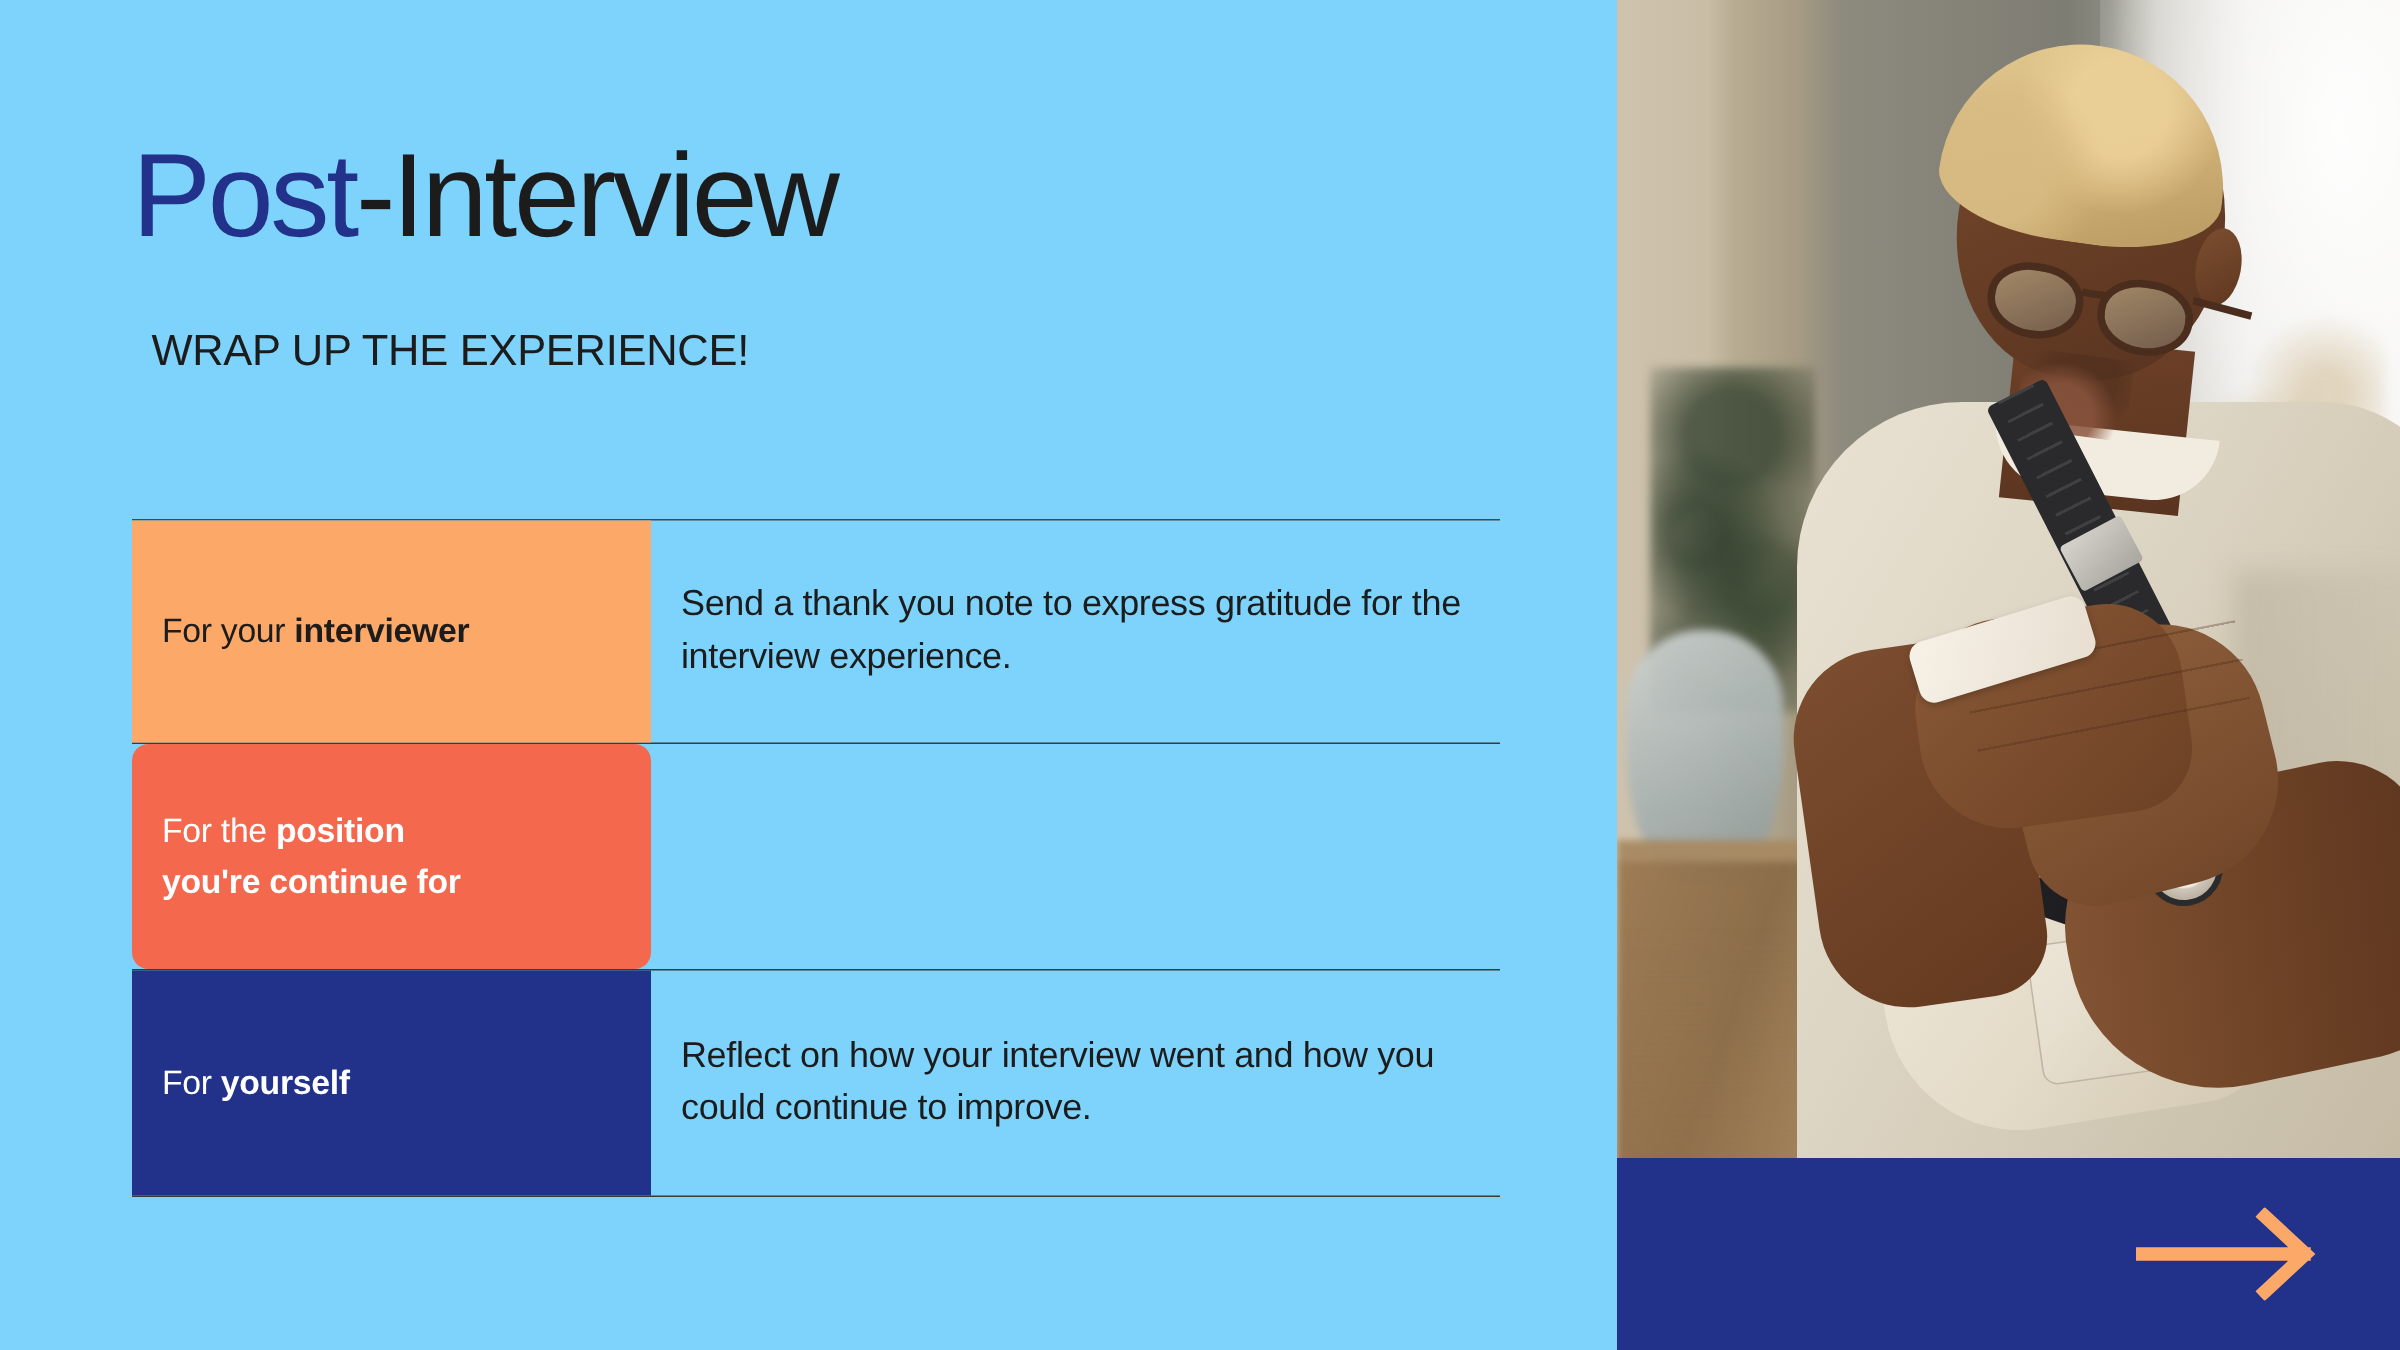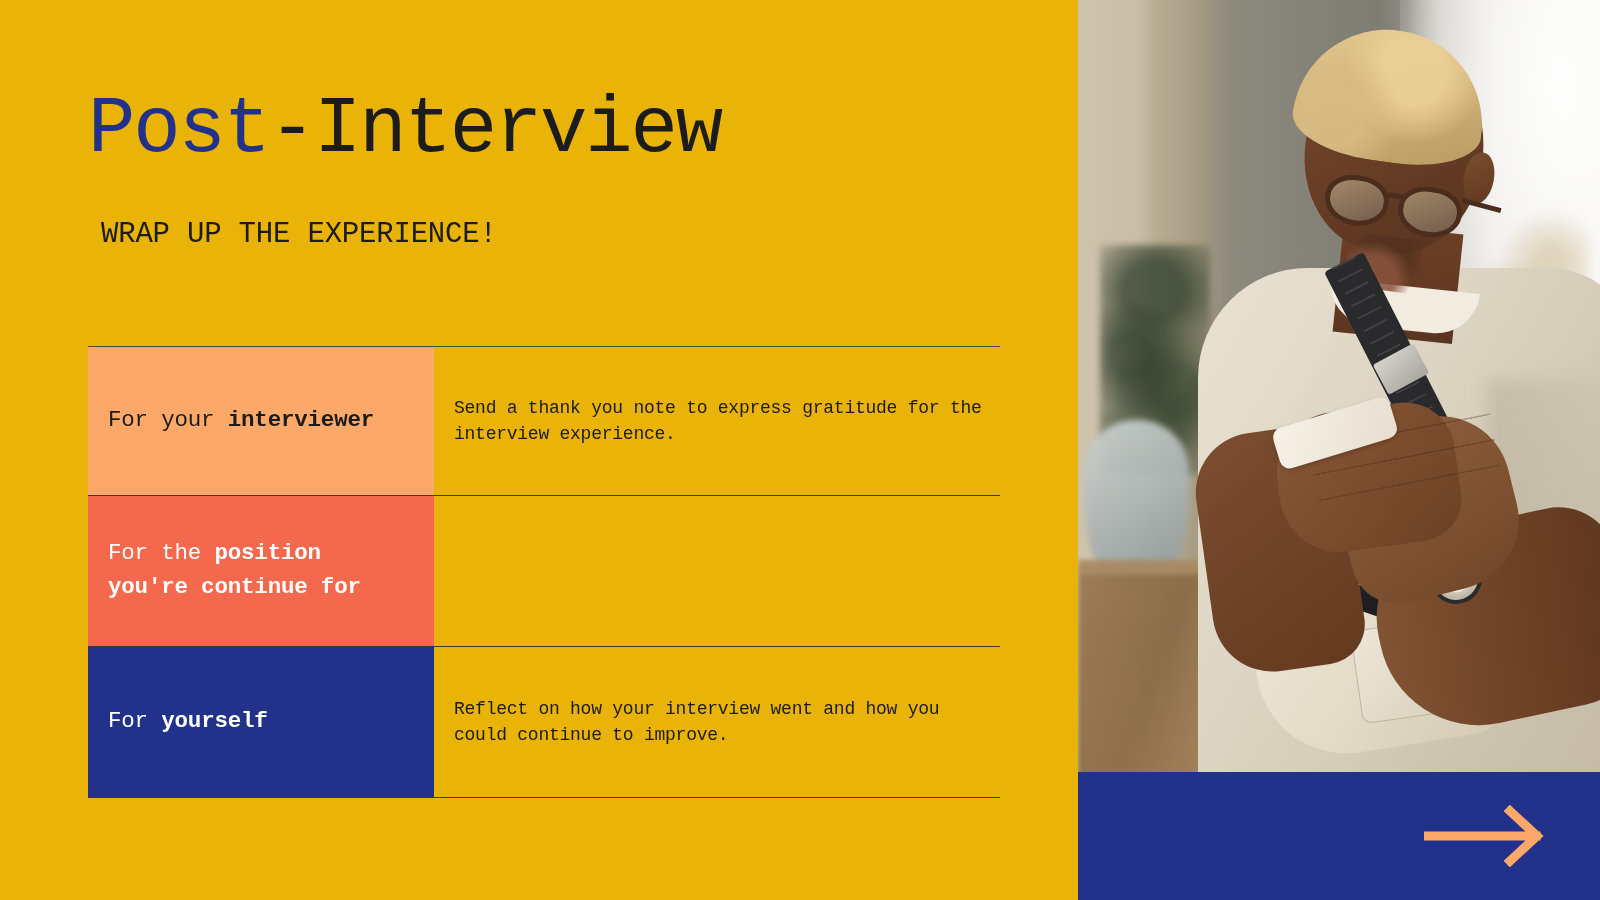--- a/index.html
+++ b/index.html
@@ -24,22 +24,21 @@
     background: #f4f2ee;
     overflow: hidden;
   }
 
   
   .left-panel {
     position: absolute;
     left: 0; top: 0;
     width: 1078px;
     height: 900px;
-    background: #eab308;
-    font-family: Liberation Mono, monospace;
+    background: #7dd3fc;
   }
 
   .title {
     position: absolute;
     left: 88px;
     top: 90px;
     font-size: 79px;
     line-height: 1.02;
     letter-spacing: -2.2px;
     font-weight: 400;
@@ -91,34 +90,34 @@
     line-height: 1.5;
     letter-spacing: -0.2px;
   }
   .row-label b { font-weight: 700; }
 
   .row-body {
     flex: 1 1 auto;
     display: flex;
     align-items: center;
     padding: 0 14px 0 20px;
-    font-size: 18px;
+    font-size: 24px;
     line-height: 1.45;
     letter-spacing: -0.25px;
     color: #1c1c1c;
   }
 
   
   .row.r1 { height: 148px; }
   .row.r2 { height: 150px; }
   .row.r3 { height: 150px; }
 
   
   .row.r1 .row-label { background: #fba868; color: #1c1c1c; }
-  .row.r2 .row-label { background: #f4694e; color: #ffffff; }
+  .row.r2 .row-label { background: #f4694e; color: #ffffff; border-radius: 11px; }
   .row.r3 .row-label { background: #22318a; color: #ffffff; }
 
   
   .photo-panel {
     position: absolute;
     right: 0;
     top: 0;
     width: 522px;
     height: 900px;
     overflow: hidden;

